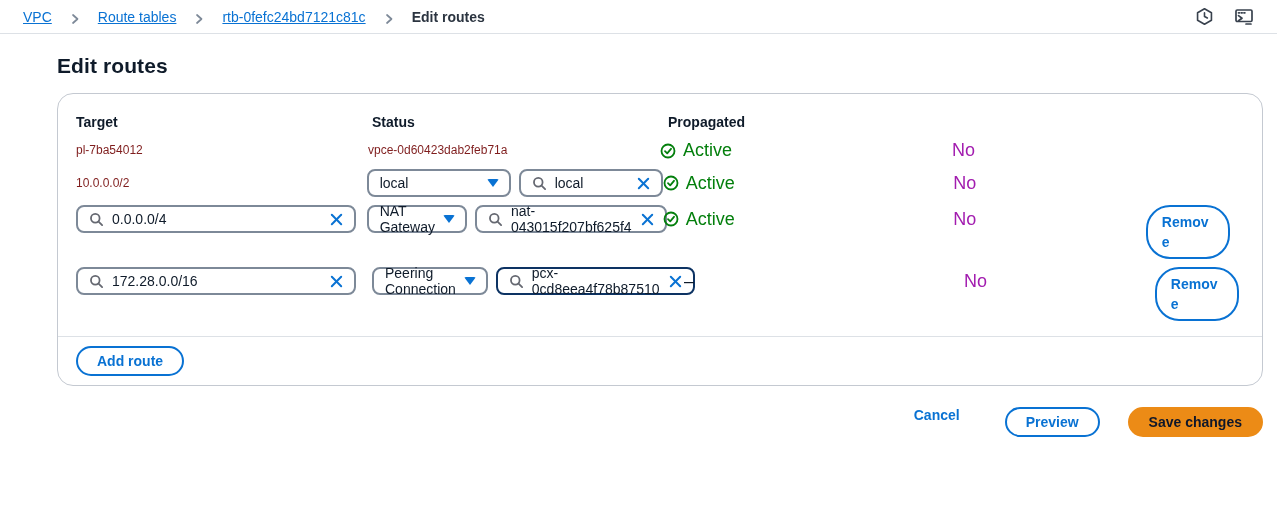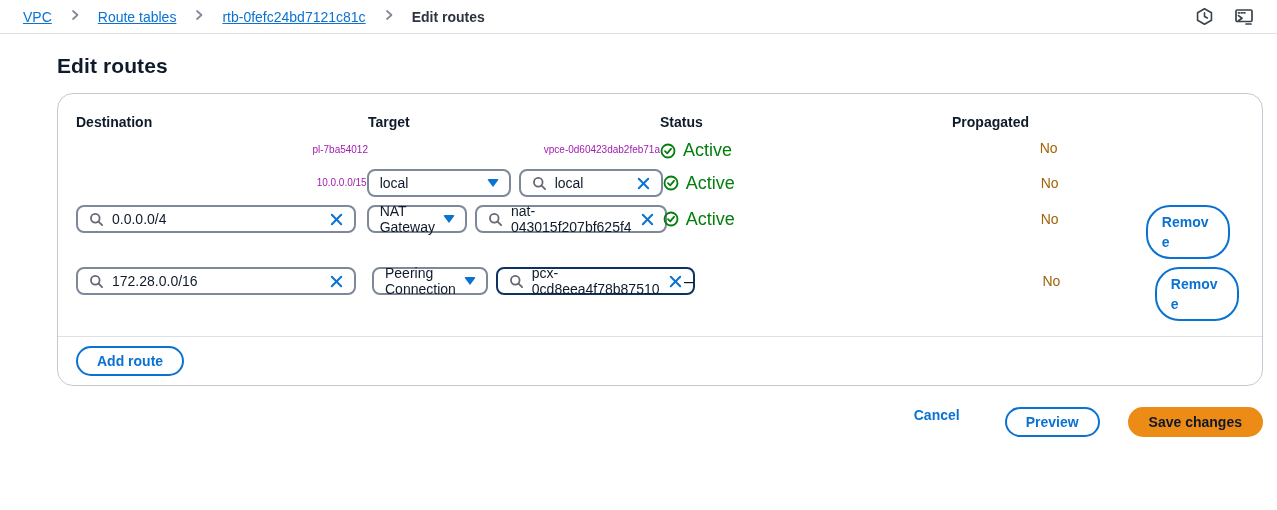--- a/index.html
+++ b/index.html
@@ -7,21 +7,21 @@
   body {
     width:1277px; height:510px; overflow:hidden;
     font-family:"Liberation Sans", sans-serif;
     color:#0f1b2a; font-size:14px;
   }
   
   .topbar {
     height:34px; display:flex; align-items:center; justify-content:space-between;
     padding:0 22px 0 23px; border-bottom:1px solid #dde1e6;
   }
-  .breadcrumb { display:flex; align-items:flex-start; gap:17px; }
+  .breadcrumb { display:flex; align-items:flex-end; gap:17px; }
   .crumb-link { color:#0972d3; text-decoration:underline; cursor:pointer; font-size:14px; }
   .crumb-current { font-weight:700; color:#2b3440; font-size:14px; }
   .crumb-sep { display:flex; align-items:center; }
   .topbar-icons { display:flex; align-items:center; gap:20px; }
   .tb-icon { display:flex; cursor:pointer; }
   
   .page { padding-left:57px; }
   .page-title { font-size:21px; font-weight:700; color:#0f1b2a; margin:20px 0 15px; letter-spacing:.1px; }
   
   .card { width:1206px; border:1px solid #c4c9d1; border-radius:16px; background:#fff; }
@@ -31,42 +31,42 @@
   .c-target { width:296px; }
   .c-status { width:296px; }
   .c-prop   { width:196px; }
   .c-action { width:100px; }
   .hdr { font-weight:700; font-size:14px; line-height:20px; color:#0f1b2a; }
   .hdr-row { margin-bottom:8px; }
   .row-1 { margin-bottom:8px; }
   .row-1 .cell-text { line-height:20px; }
   .row-gap { margin-bottom:8px; }
   .row-last { margin-bottom:15px;gap:16px; }
-  .cell-text { font-size:10px; color:#a21caf;text-align:right; }
+  .cell-text { font-size:12px; color:#7f1d1d; }
   .v-center-input { line-height:28px; }
   .stack { display:flex; flex-direction:row; gap:8px; }
   
   .select, .search {
     width:280px; height:28px; background:#fff;
     border:2px solid #7d8998; border-radius:8px;
     display:flex; align-items:center; gap:8px;
     padding:0 10px 0 11px; font-size:14px; color:#0f1b2a; cursor:text;
   }
   .select { cursor:pointer; }
   .select .caret { margin-left:auto; display:flex; }
   .caret-shape {
     width:0; height:0; border-left:6px solid transparent; border-right:6px solid transparent;
     border-top:8px solid #0972d3; border-radius:2px;
   }
   .search .clear { margin-left:auto; display:flex; cursor:pointer; }
   .search.focused { border-color:#0d3363; }
   .status-cell { display:flex; align-items:center; gap:7px; color:#037f0c; font-size:18px; }
   .status-cell.on-input { height:28px; }
   .status-dash { color:#0f1b2a; }
-  .prop-cell { font-size:14px; color:#a16207;text-align:center; }
+  .prop-cell { font-size:18px; color:#a21caf; }
   .prop-cell.on-input { line-height:28px; }
   .btn {
     display:inline-block; background:#fff; border:2px solid #0972d3; color:#0972d3;
     font-weight:700; font-size:14px; line-height:20px; border-radius:18px;
     padding:3px 19px; cursor:pointer; font-family:"Liberation Sans", sans-serif;
   }
   .btn-remove {
     width:84px; text-align:left; padding:5px 12px 5px 14px;
     word-break:break-all; border-radius:24px;
   }
@@ -121,21 +121,20 @@
   </div>
 </div>
 
 <div class="page">
   <h1 class="page-title">Edit routes</h1>
 
   <div class="card">
     <div class="card-body">
 
       <div class="trow hdr-row">
-        <div class="c-dest hdr">Destination</div>
         <div class="c-target hdr">Target</div>
         <div class="c-status hdr">Status</div>
         <div class="c-prop hdr">Propagated</div>
         <div class="c-action"></div>
       </div>
 
       <div class="trow row-1">
         <div class="c-dest cell-text">pl-7ba54012</div>
         <div class="c-target cell-text">vpce-0d60423dab2feb71a</div>
         <div class="c-status">
@@ -147,21 +146,21 @@
                 </svg>
             </span>
             <span>Active</span>
           </div>
         </div>
         <div class="c-prop prop-cell">No</div>
         <div class="c-action"></div>
       </div>
 
       <div class="trow row-gap">
-        <div class="c-dest cell-text v-center-input">10.0.0.0/15</div>
+        <div class="c-dest cell-text v-center-input">10.0.0.0/2</div>
         <div class="c-target">
           <div class="stack">
             <div class="select">
               <span>local</span>
               <span class="caret">
                   <span class="caret-shape"></span>
                 </span>
             </div>
             <div class="search">
               <span style="display:flex;">

